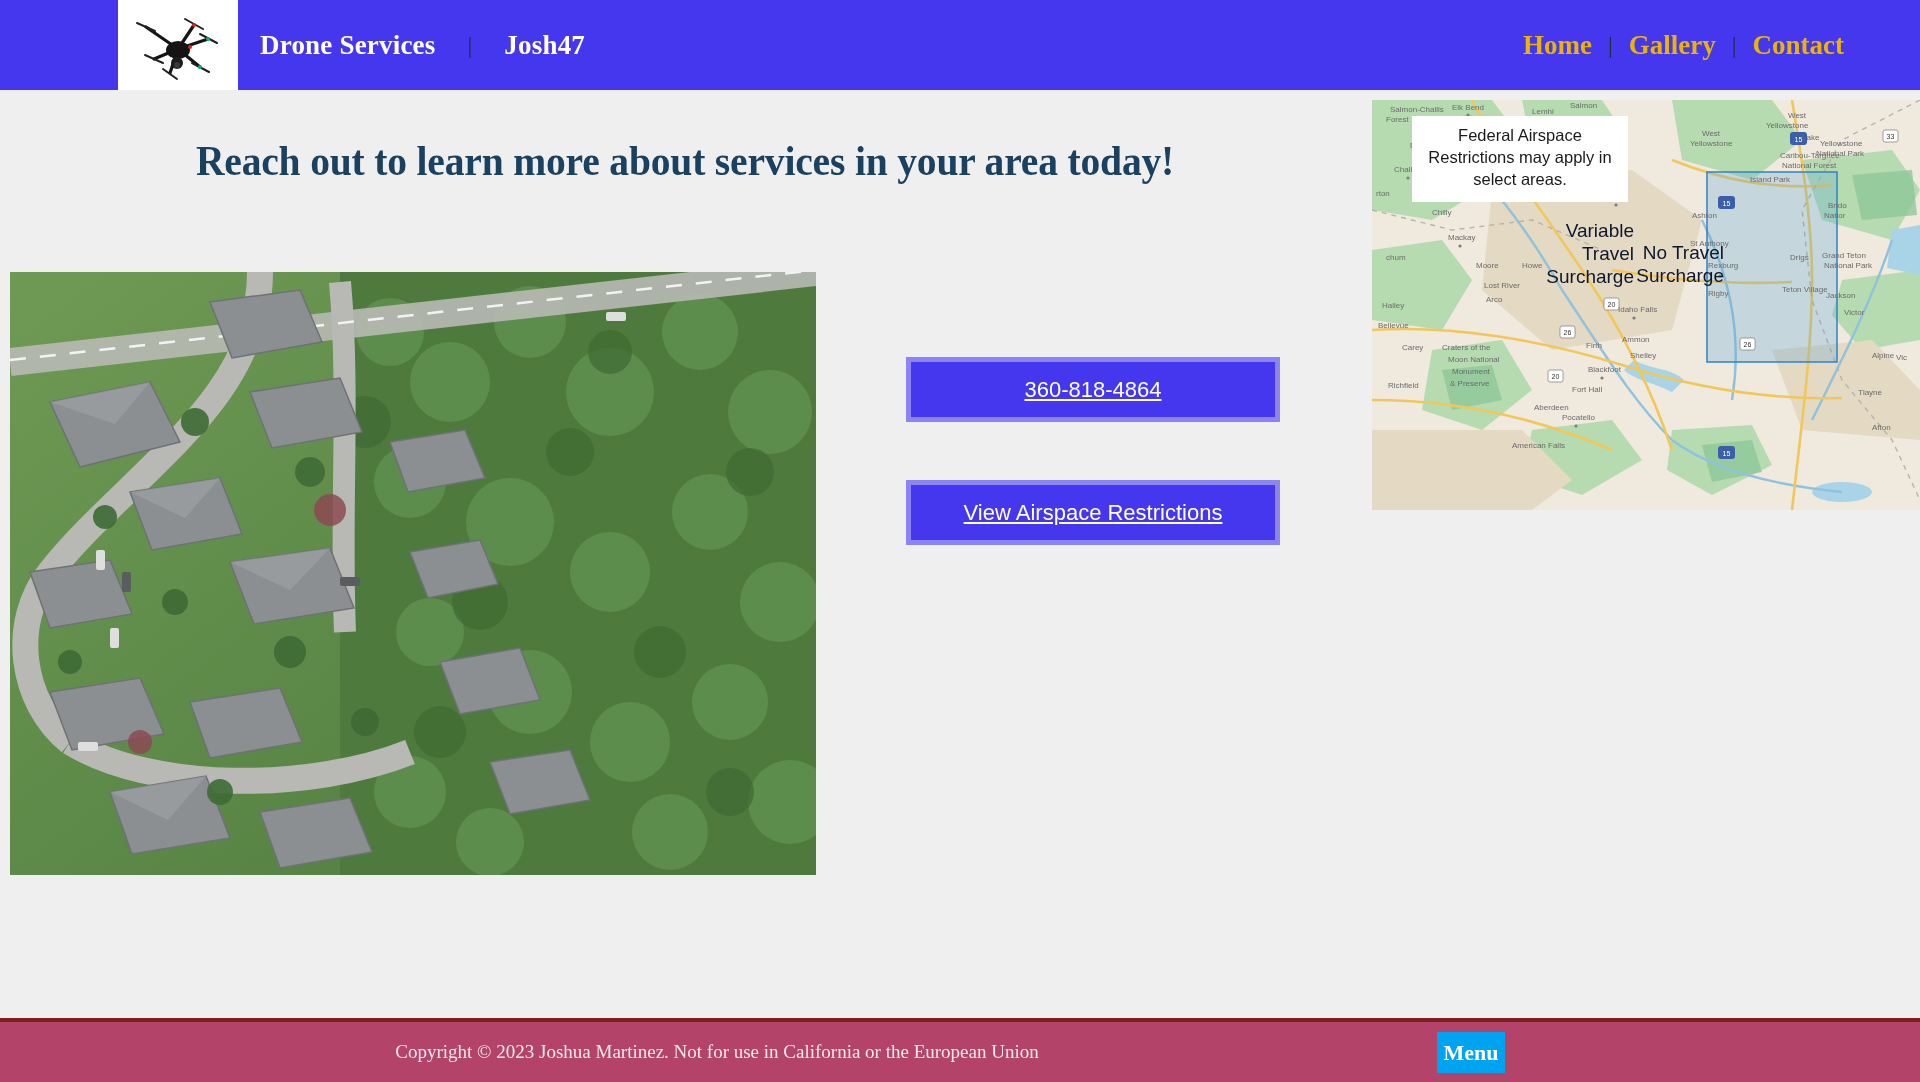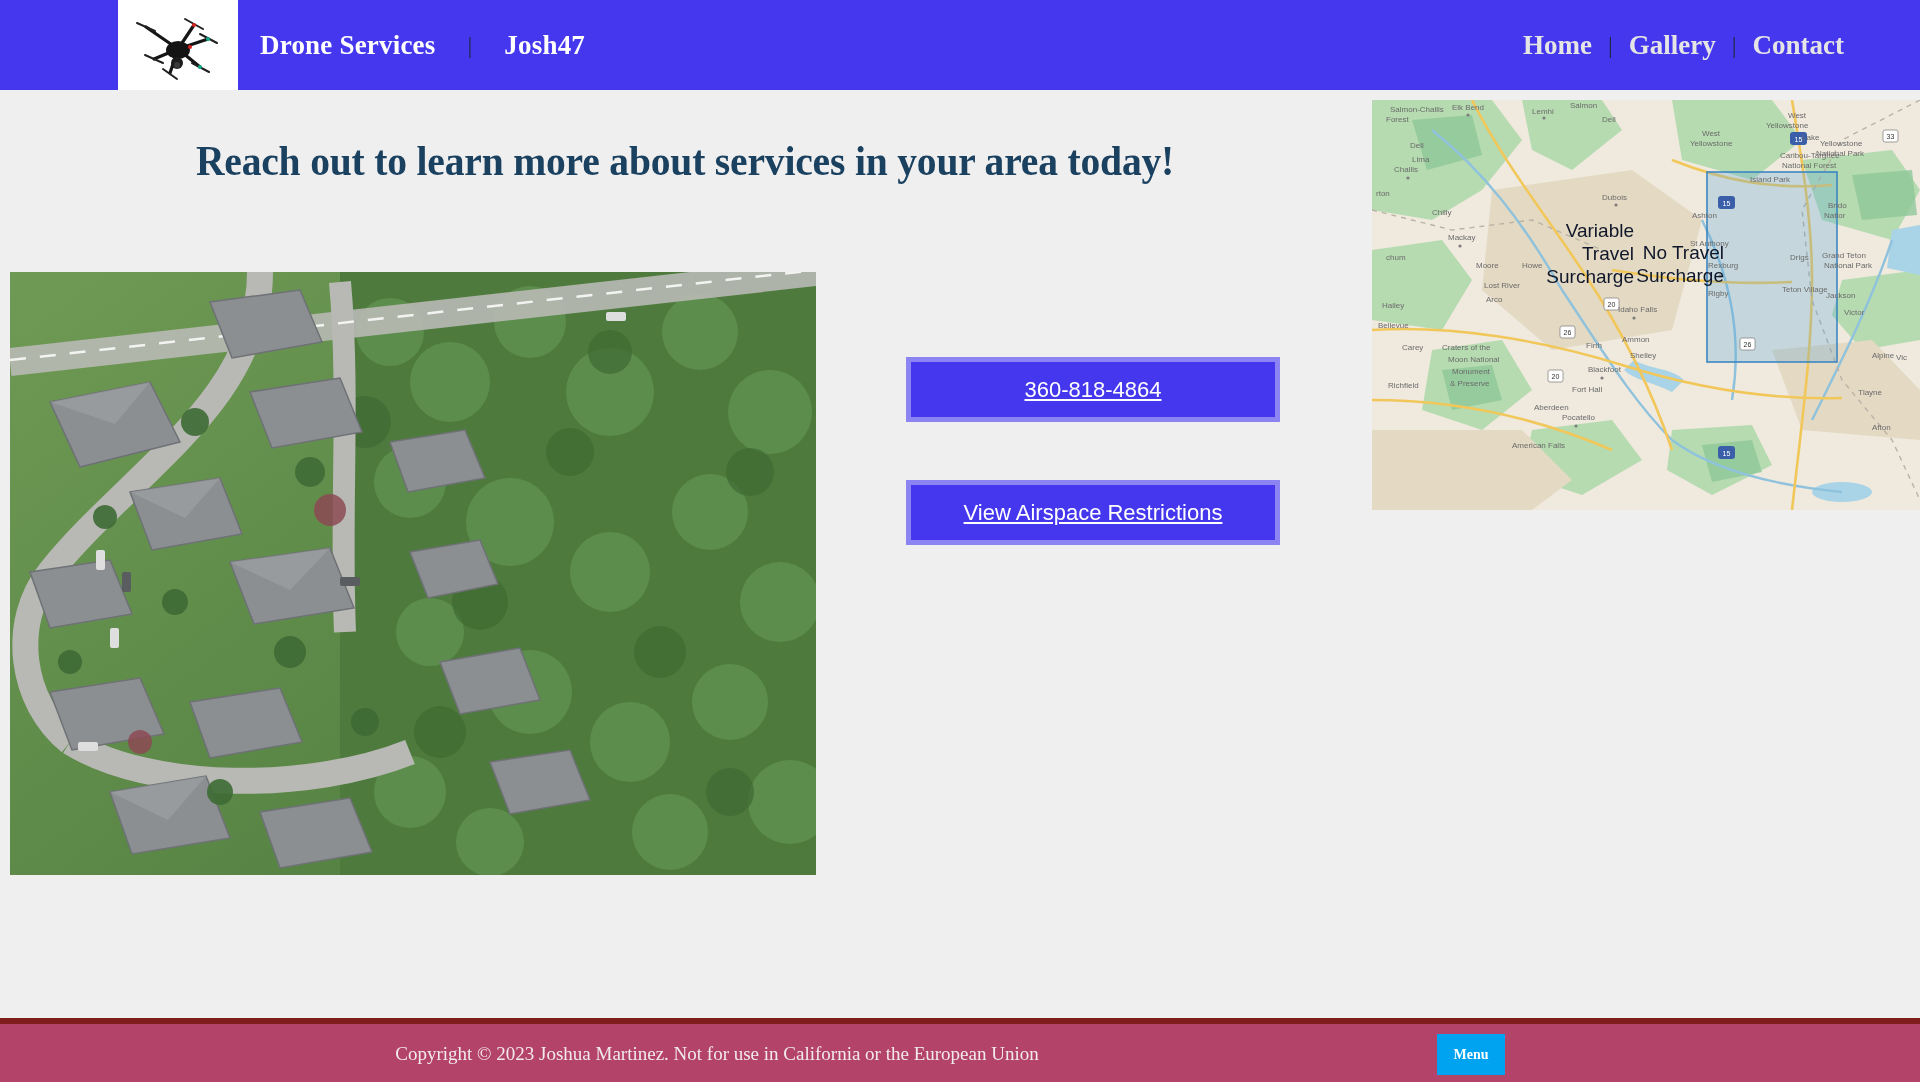--- a/index.html
+++ b/index.html
@@ -64,21 +64,21 @@
     right: 76px;
     top: 0;
     height: 90px;
     display: flex;
     align-items: center;
   }
   .nav-link {
     font-family: "Liberation Serif", serif;
     font-weight: bold;
     font-size: 27px;
-    color: #e5e5e5;
+    color: #eab308;
     text-decoration: none;
     cursor: pointer;
     white-space: nowrap;
   }
   .nav-sep {
     color: #1d2b44;
     font-size: 24px;
     margin: 0 16px;
     font-family: "Liberation Serif", serif;
   }
@@ -179,21 +179,21 @@
   .map-label-notravel { left: 240px; top: 142px; width: 112px; }
 
   
   .footer {
     position: absolute;
     left: 0;
     top: 1018px;
     width: 1920px;
     height: 64px;
     background: #b4436a;
-    border-top: 6px solid #7f1d1d;
+    border-top: 4px solid #7f1d1d;
   }
   .copyright {
     position: absolute;
     left: 0; top: 0;
     width: 1434px;
     height: 59px;
     display: flex;
     align-items: center;
     justify-content: center;
     font-family: "Liberation Serif", serif;
@@ -203,21 +203,21 @@
   .menu-btn {
     position: absolute;
     left: 1437px;
     top: 10px;
     width: 68px;
     height: 41px;
     background: #00a3f0;
     color: #ffffff;
     font-family: "Liberation Serif", serif;
     font-weight: bold;
-    font-size: 14px;
+    font-size: 22px;
     display: flex;
     align-items: center;
     justify-content: center;
     cursor: pointer;
     border: none;
   }
 </style>
 </head>
 <body>
 
@@ -543,20 +543,21 @@
         <circle cx="36" cy="78" r="1.6"></circle>
           <circle cx="88" cy="146" r="1.6"></circle>
         <circle cx="244" cy="105" r="1.6"></circle>
           <circle cx="348" cy="176" r="1.6"></circle>
         <circle cx="262" cy="218" r="1.6"></circle>
           <circle cx="230" cy="278" r="1.6"></circle>
         <circle cx="204" cy="326" r="1.6"></circle>
       </g>
     </svg>
 
+    <div class="map-note">Federal Airspace Restrictions may apply in select areas.</div>
     <div class="map-label map-label-variable">Variable Travel Surcharge</div>
     <div class="map-label map-label-notravel">No Travel Surcharge</div>
   </div>
 </div>
 
 <div class="footer">
   <div class="copyright">Copyright © 2023 Joshua Martinez. Not for use in California or the European Union</div>
   <button class="menu-btn">Menu</button>
 </div>
 

